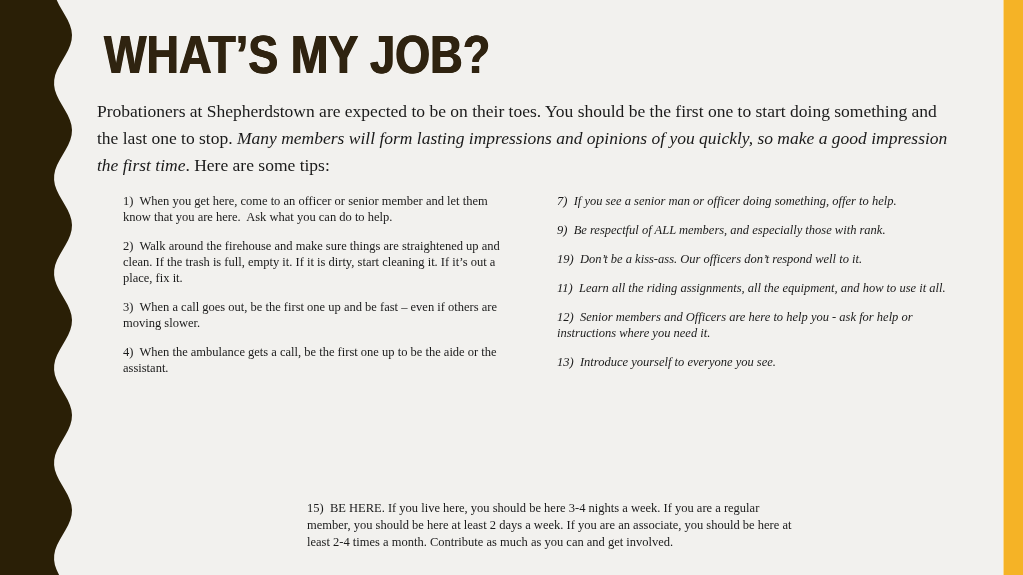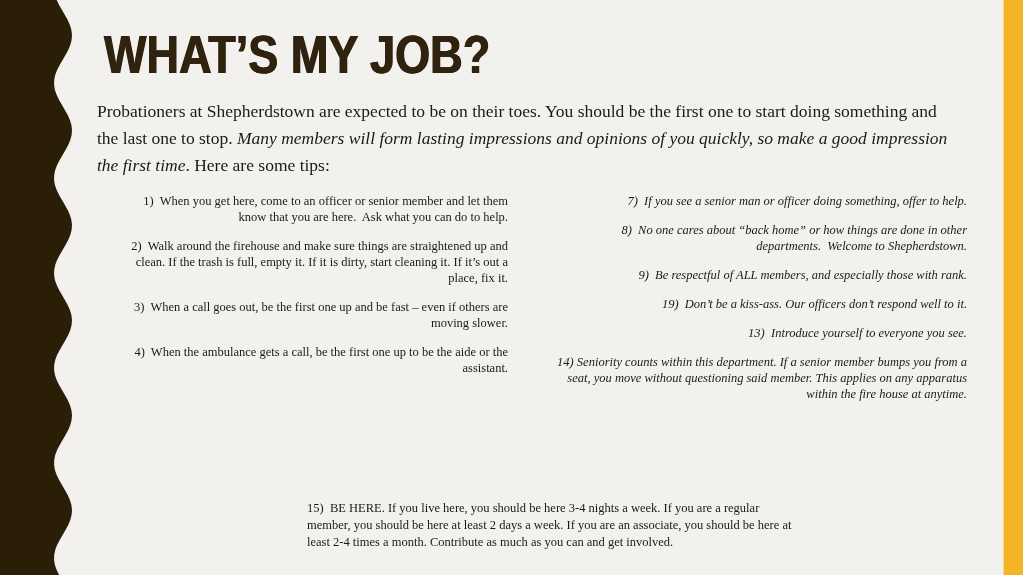--- a/index.html
+++ b/index.html
@@ -36,21 +36,21 @@
     transform:scaleX(0.85);
     transform-origin:left top;
     text-shadow:0.7px 0 currentColor, -0.7px 0 currentColor;
   }
   .intro{
     position:absolute;left:97px;top:98px;width:862px;margin:0;
     font-size:17.5px;line-height:27px;
     white-space:pre-wrap;
   }
   .intro em{font-style:italic;}
-  .col{position:absolute;top:193px;text-align:right;}
+  .col{position:absolute;top:193px;}
   .col-left{left:123px;width:385px;}
   .col-right{left:557px;width:410px;font-style:italic;}
   .tip{
     margin:0 0 13px 0;
     font-size:12.5px;line-height:16px;
     white-space:pre-wrap;
   }
   .tip-bottom{
     position:absolute;left:291px;top:484px;width:487px;margin:16px;
     font-size:12.5px;line-height:17px;
@@ -74,22 +74,22 @@
 
   <div class="col col-left">
     <p class="tip">1)  When you get here, come to an officer or senior member and let them know that you are here.  Ask what you can do to help.</p>
     <p class="tip">2)  Walk around the firehouse and make sure things are straightened up and clean. If the trash is full, empty it. If it is dirty, start cleaning it. If it’s out a place, fix it.</p>
     <p class="tip">3)  When a call goes out, be the first one up and be fast – even if others are moving slower.</p>
     <p class="tip">4)  When the ambulance gets a call, be the first one up to be the aide or the assistant.</p>
   </div>
 
   <div class="col col-right">
     <p class="tip">7)  If you see a senior man or officer doing something, offer to help.</p>
-    <p class="tip">8)  No one cares about “back home” or how things are done in other departments.  Welcome to Shepherdstown.</p>
     <p class="tip">9)  Be respectful of ALL members, and especially those with rank.</p>
     <p class="tip">19)  Don’t be a kiss-ass. Our officers don’t respond well to it.</p>
+    <p class="tip">11)  Learn all the riding assignments, all the equipment, and how to use it all.</p>
+    <p class="tip">12)  Senior members and Officers are here to help you - ask for help or instructions where you need it.</p>
     <p class="tip">13)  Introduce yourself to everyone you see.</p>
-    <p class="tip">14) Seniority counts within this department. If a senior member bumps you from a seat, you move without questioning said member. This applies on any apparatus within the fire house at anytime.</p>
   </div>
 
   <p class="tip-bottom">15)  BE HERE. If you live here, you should be here 3-4 nights a week. If you are a regular member, you should be here at least 2 days a week. If you are an associate, you should be here at least 2-4 times a month. Contribute as much as you can and get involved.</p>
 
 </div>
 
 </body></html>

